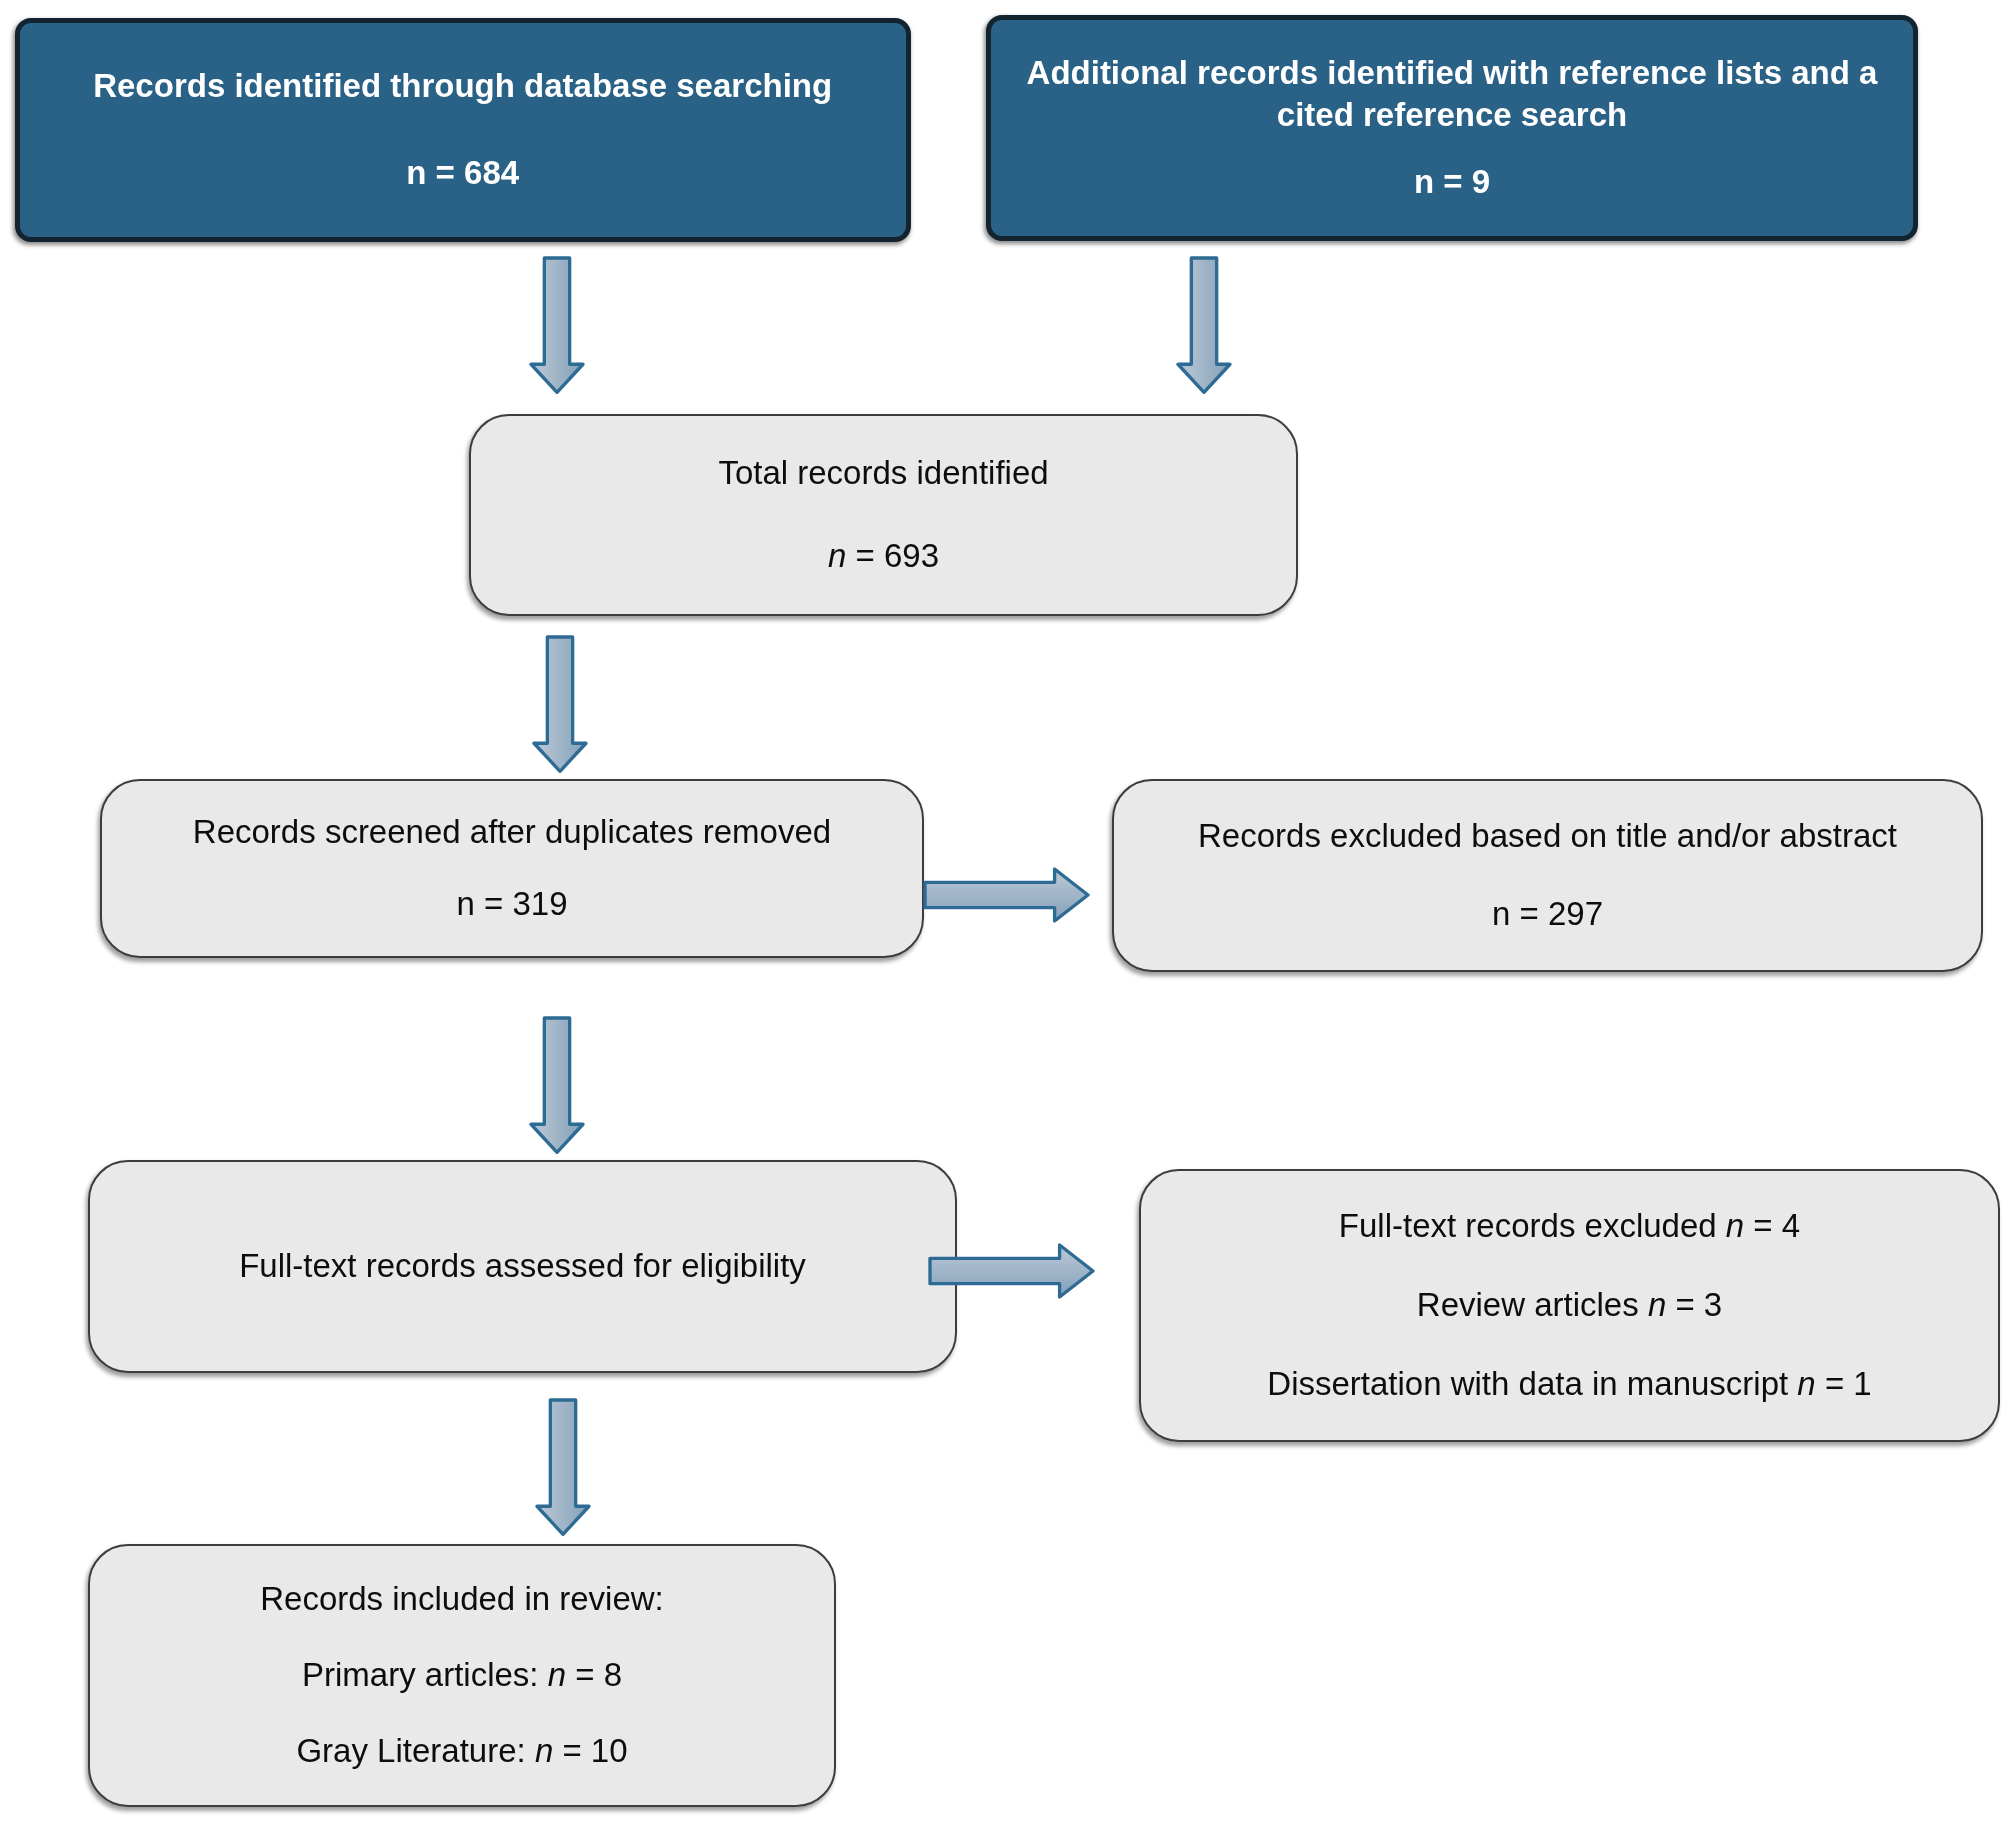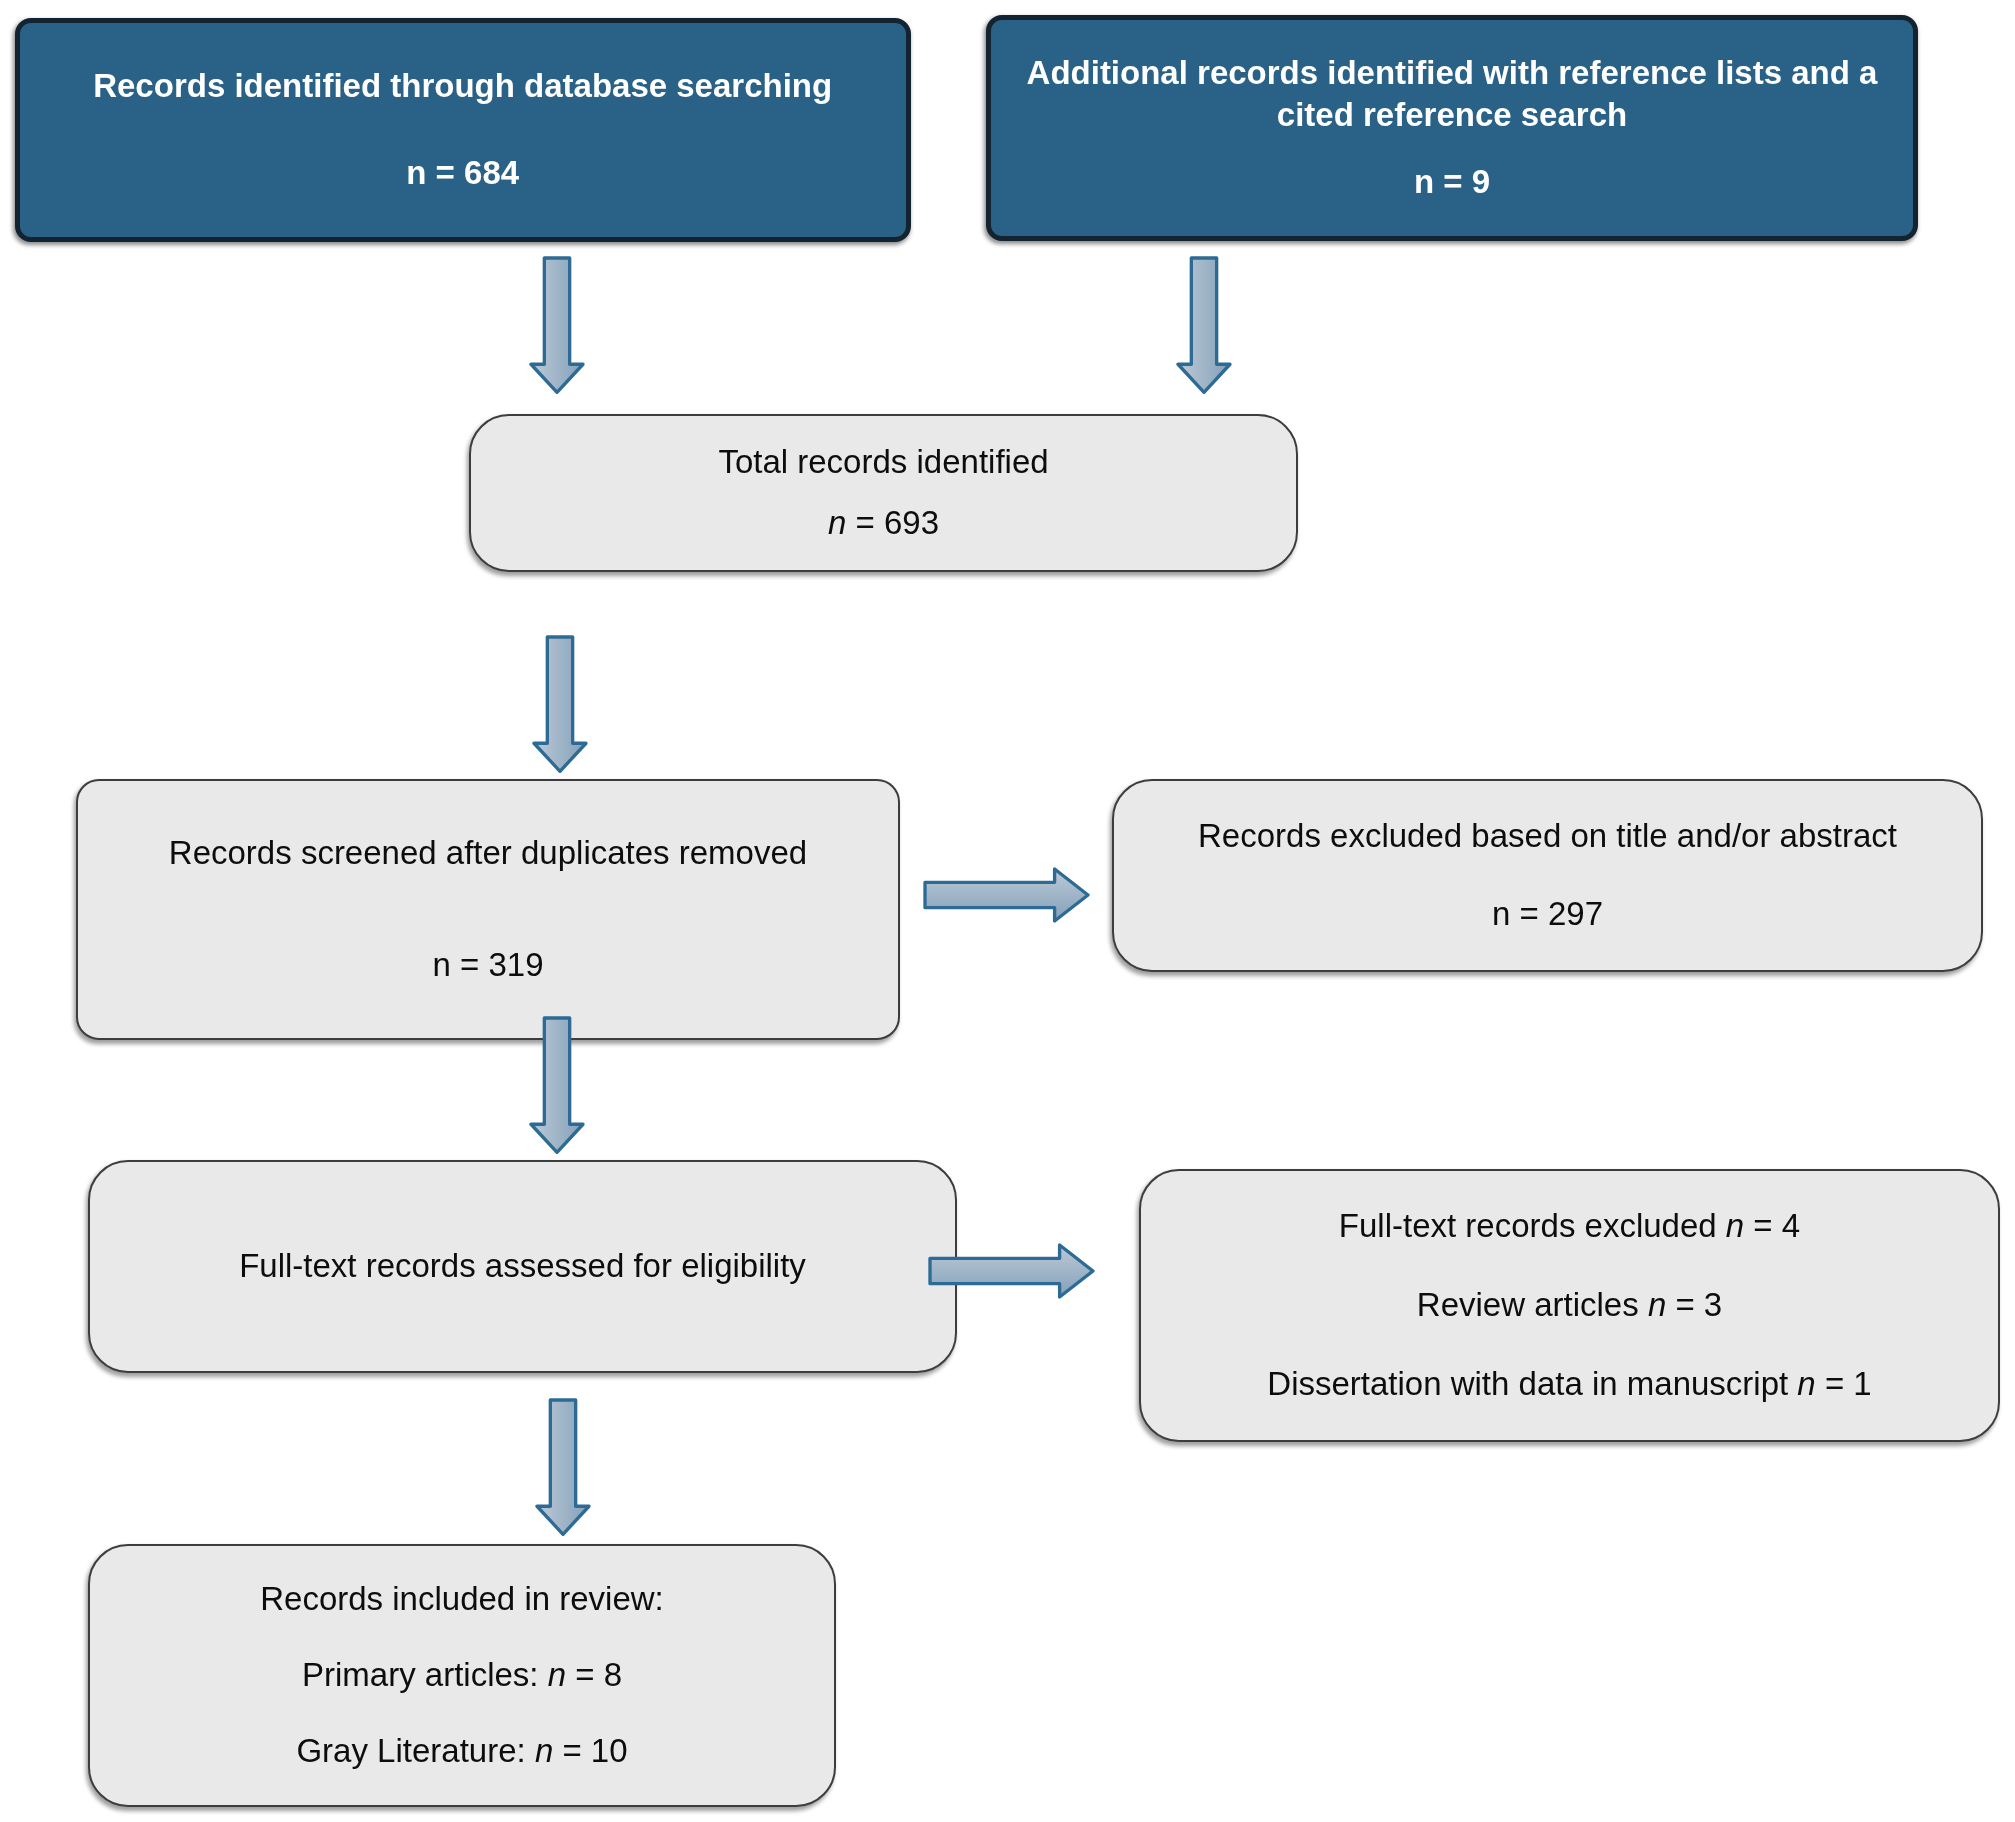--- a/index.html
+++ b/index.html
@@ -27,22 +27,22 @@
     background:var(--gray-fill,#e9e9e9);
     border:2.7px solid var(--gray-border,#3d3d3d);
     border-radius:40px;
     color:var(--text-dark,#0d0d0d);
     font-weight:400;
     padding:16px 27px;
     box-shadow:-2px 3.3px 4px rgba(0,0,0,0.38);
   }
   #box-database-search{left:14.7px;top:18px;width:896px;height:224px;}
   #box-reference-search{left:986px;top:14.7px;width:932px;height:226px;}
-  #box-total-identified{left:469px;top:414px;width:829px;height:158px;}
-  #box-screened{left:76px;top:779px;width:824px;height:261px;border-radius:23px;}
+  #box-total-identified{left:469px;top:414px;width:829px;height:202px;}
+  #box-screened{left:100px;top:779px;width:824px;height:179px;}
   #box-excluded-title-abstract{left:1112px;top:779px;width:871px;height:193px;}
   #box-fulltext-assessed{left:88px;top:1160px;width:869px;height:213px;}
   #box-fulltext-excluded{left:1139px;top:1169px;width:861px;height:273px;}
   #box-included{left:88px;top:1544px;width:748px;height:263px;}
 
   .arrow{position:absolute;display:block;}
   #arrow-db-to-total{left:529px;top:256px;width:56px;height:139px;}
   #arrow-ref-to-total{left:1176px;top:256px;width:56px;height:139px;}
   #arrow-total-to-screened{left:532px;top:635px;width:56px;height:139px;}
   #arrow-screened-to-fulltext{left:529px;top:1016px;width:56px;height:139px;}

